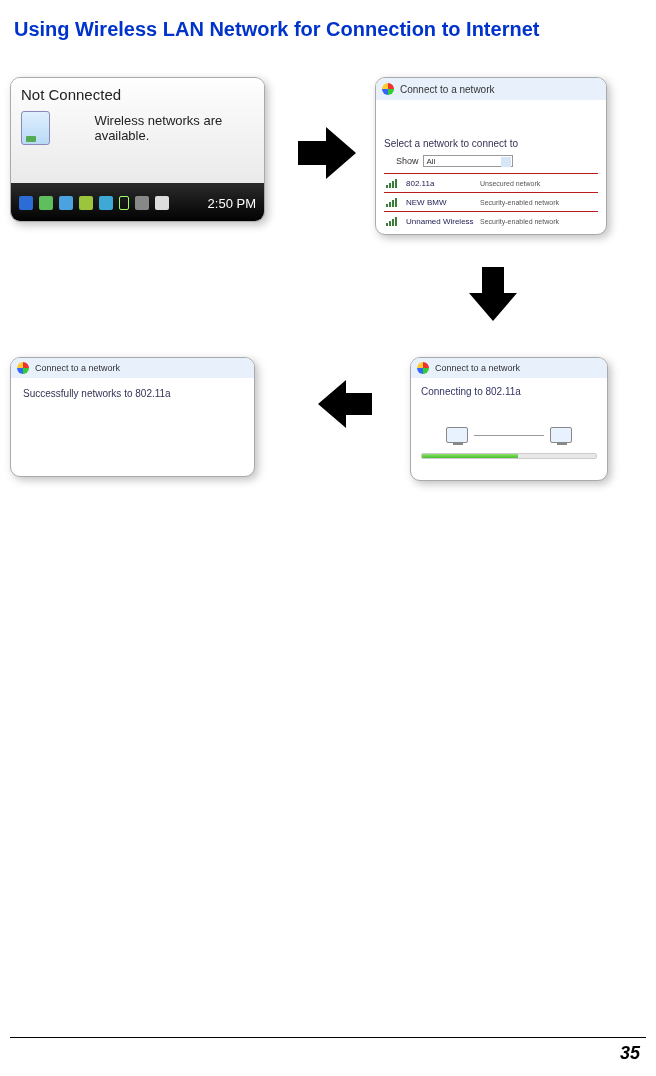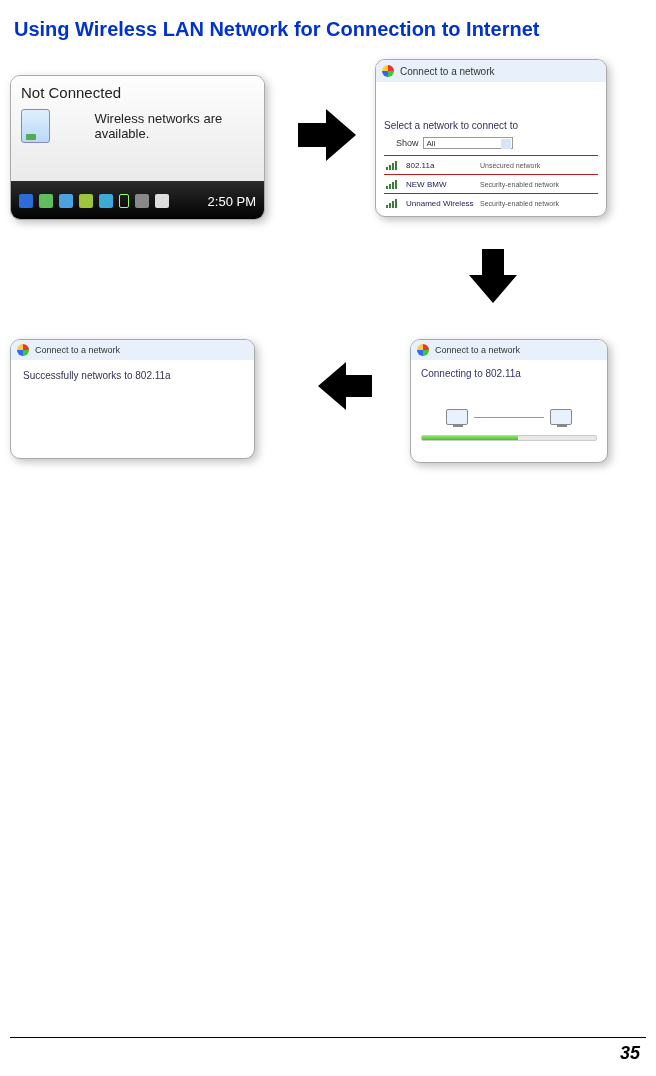--- a/index.html
+++ b/index.html
@@ -8,38 +8,38 @@
     height: 1076px;
     background: #fff;
     font-family: Arial, sans-serif;
     position: relative;
     padding: 18px 10px 0 10px;
   }
   .title {
     color: #0033cc;
     font-size: 20px;
     font-weight: bold;
-    margin-bottom: 18px;
+    margin-bottom: 36px;
     padding-left: 4px;
   }
   .diagram {
     position: relative;
     width: 620px;
     height: 420px;
   }
   .panel {
     background: #fff;
     border: 1px solid #aaa;
     border-radius: 10px;
     box-shadow: 3px 3px 8px rgba(0,0,0,0.25);
     position: absolute;
     overflow: hidden;
   }
   
-  .p1 { left: 0; top: 16px; width: 255px; height: 145px; padding:0; }
+  .p1 { left: 0; top: 0; width: 255px; height: 145px; padding:0; }
   .p1-inner { width:100%; height:100%; }
   .p1-top { background: linear-gradient(#fefefe, #eaeaea); height: 105px; padding:8px 10px; }
   .p1-title { font-size:15px; color:#222; margin-bottom:8px; }
   .p1-row { display:flex; align-items:center; gap:8px; }
   .p1-icon {
     width:34px; height:34px;
     background: linear-gradient(#dfeffd,#b9d9f7);
     border:1px solid #88b;
     border-radius:3px;
     position:relative;

